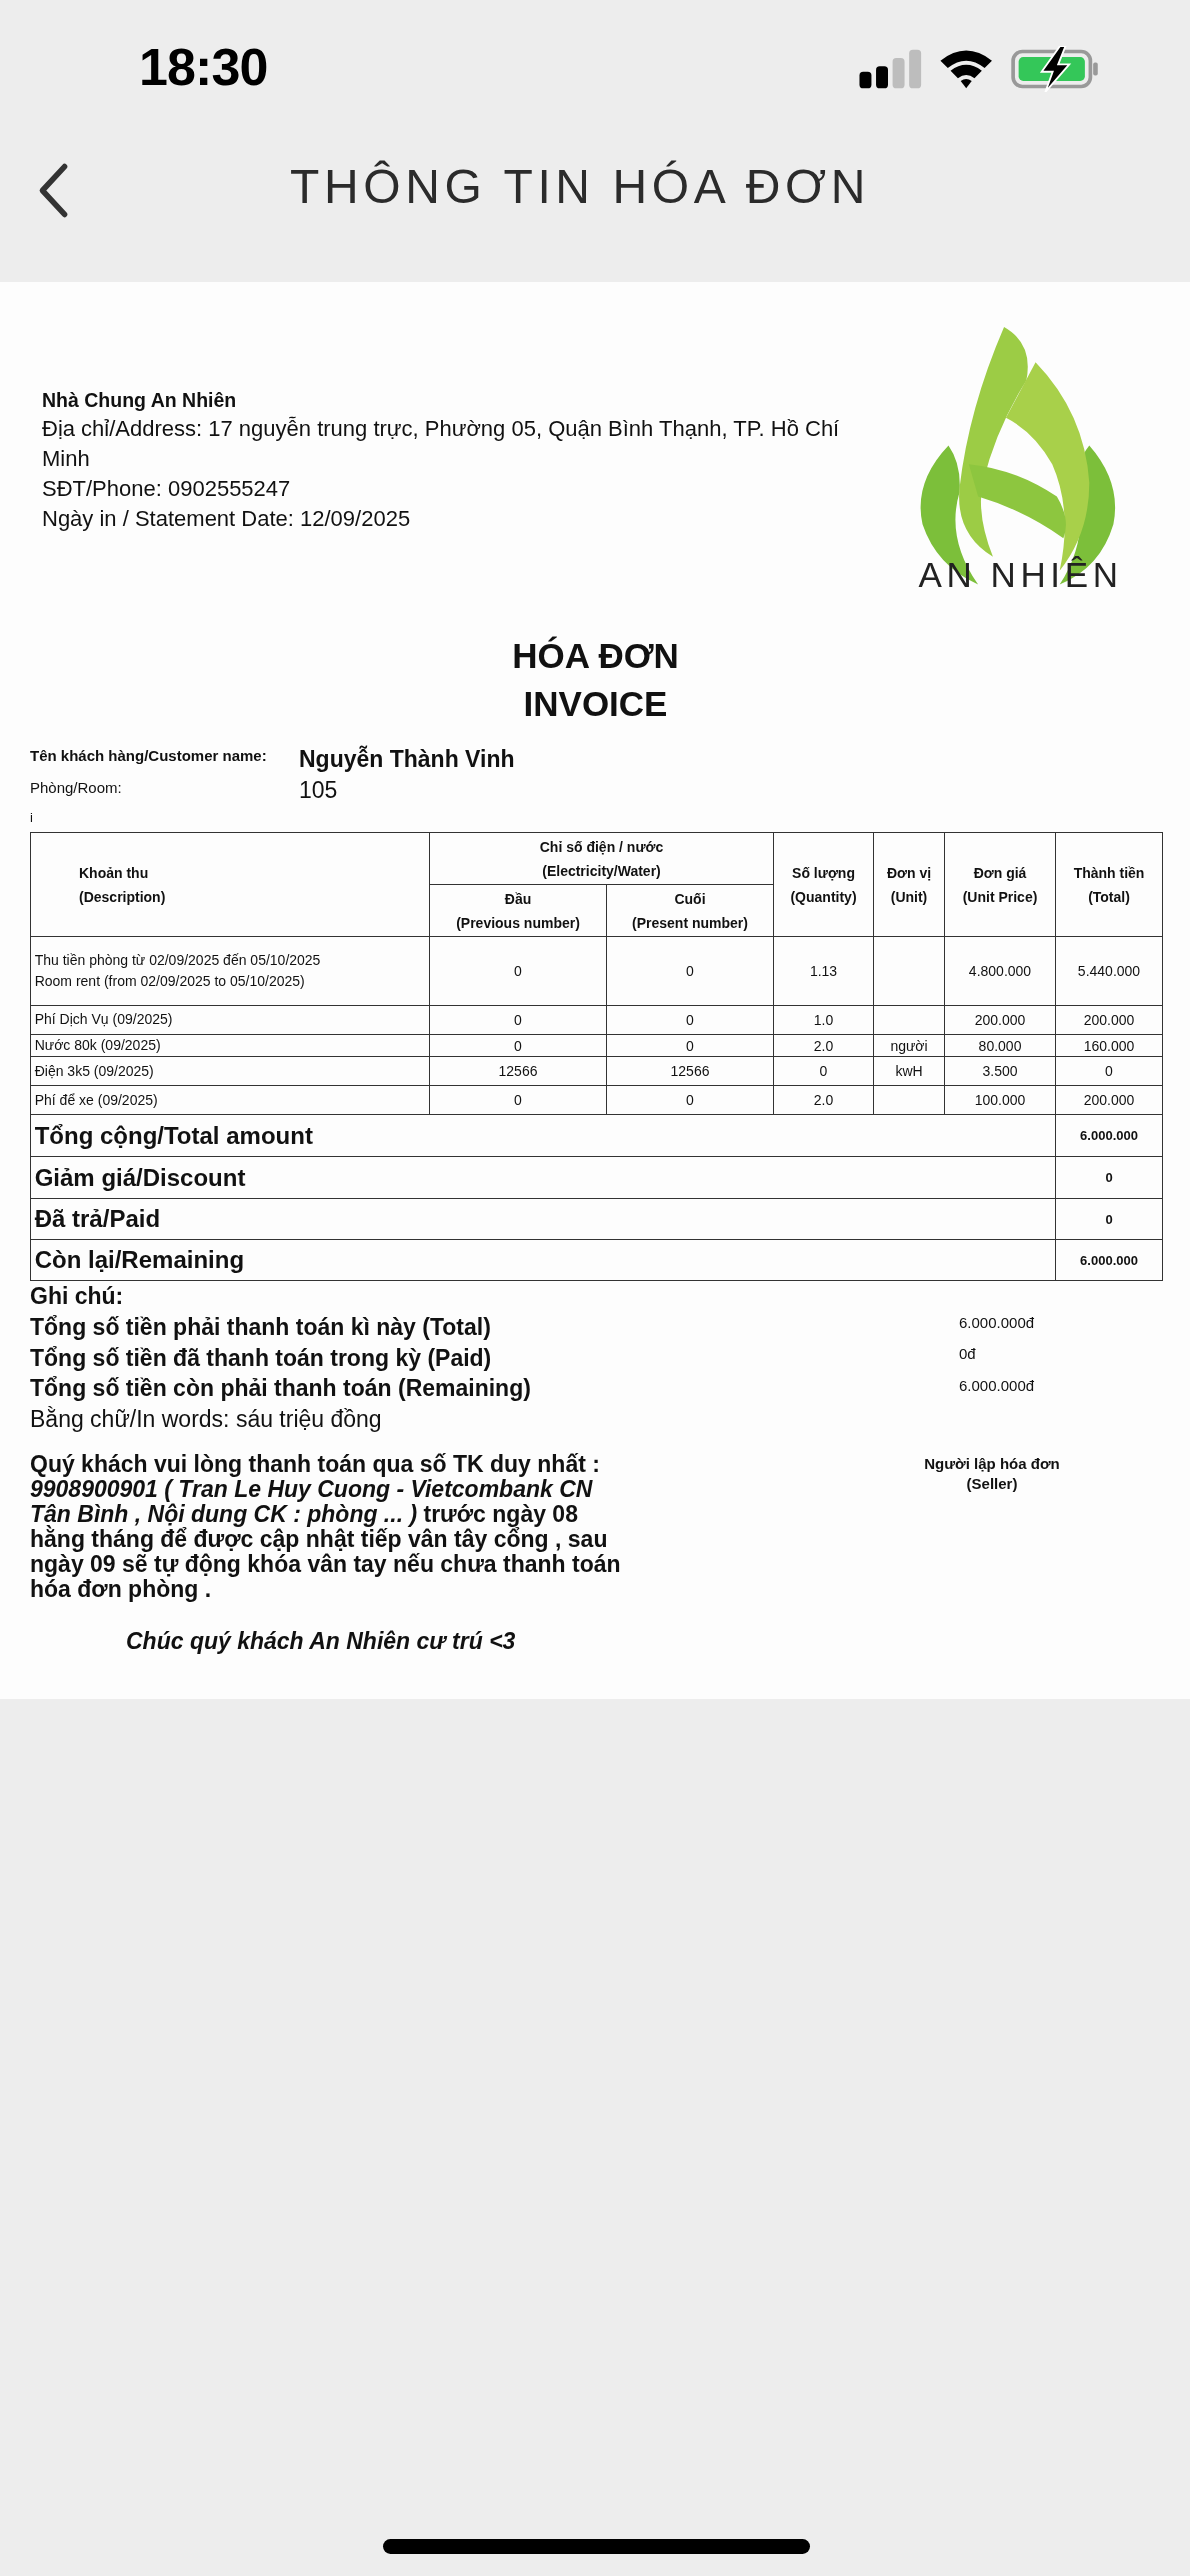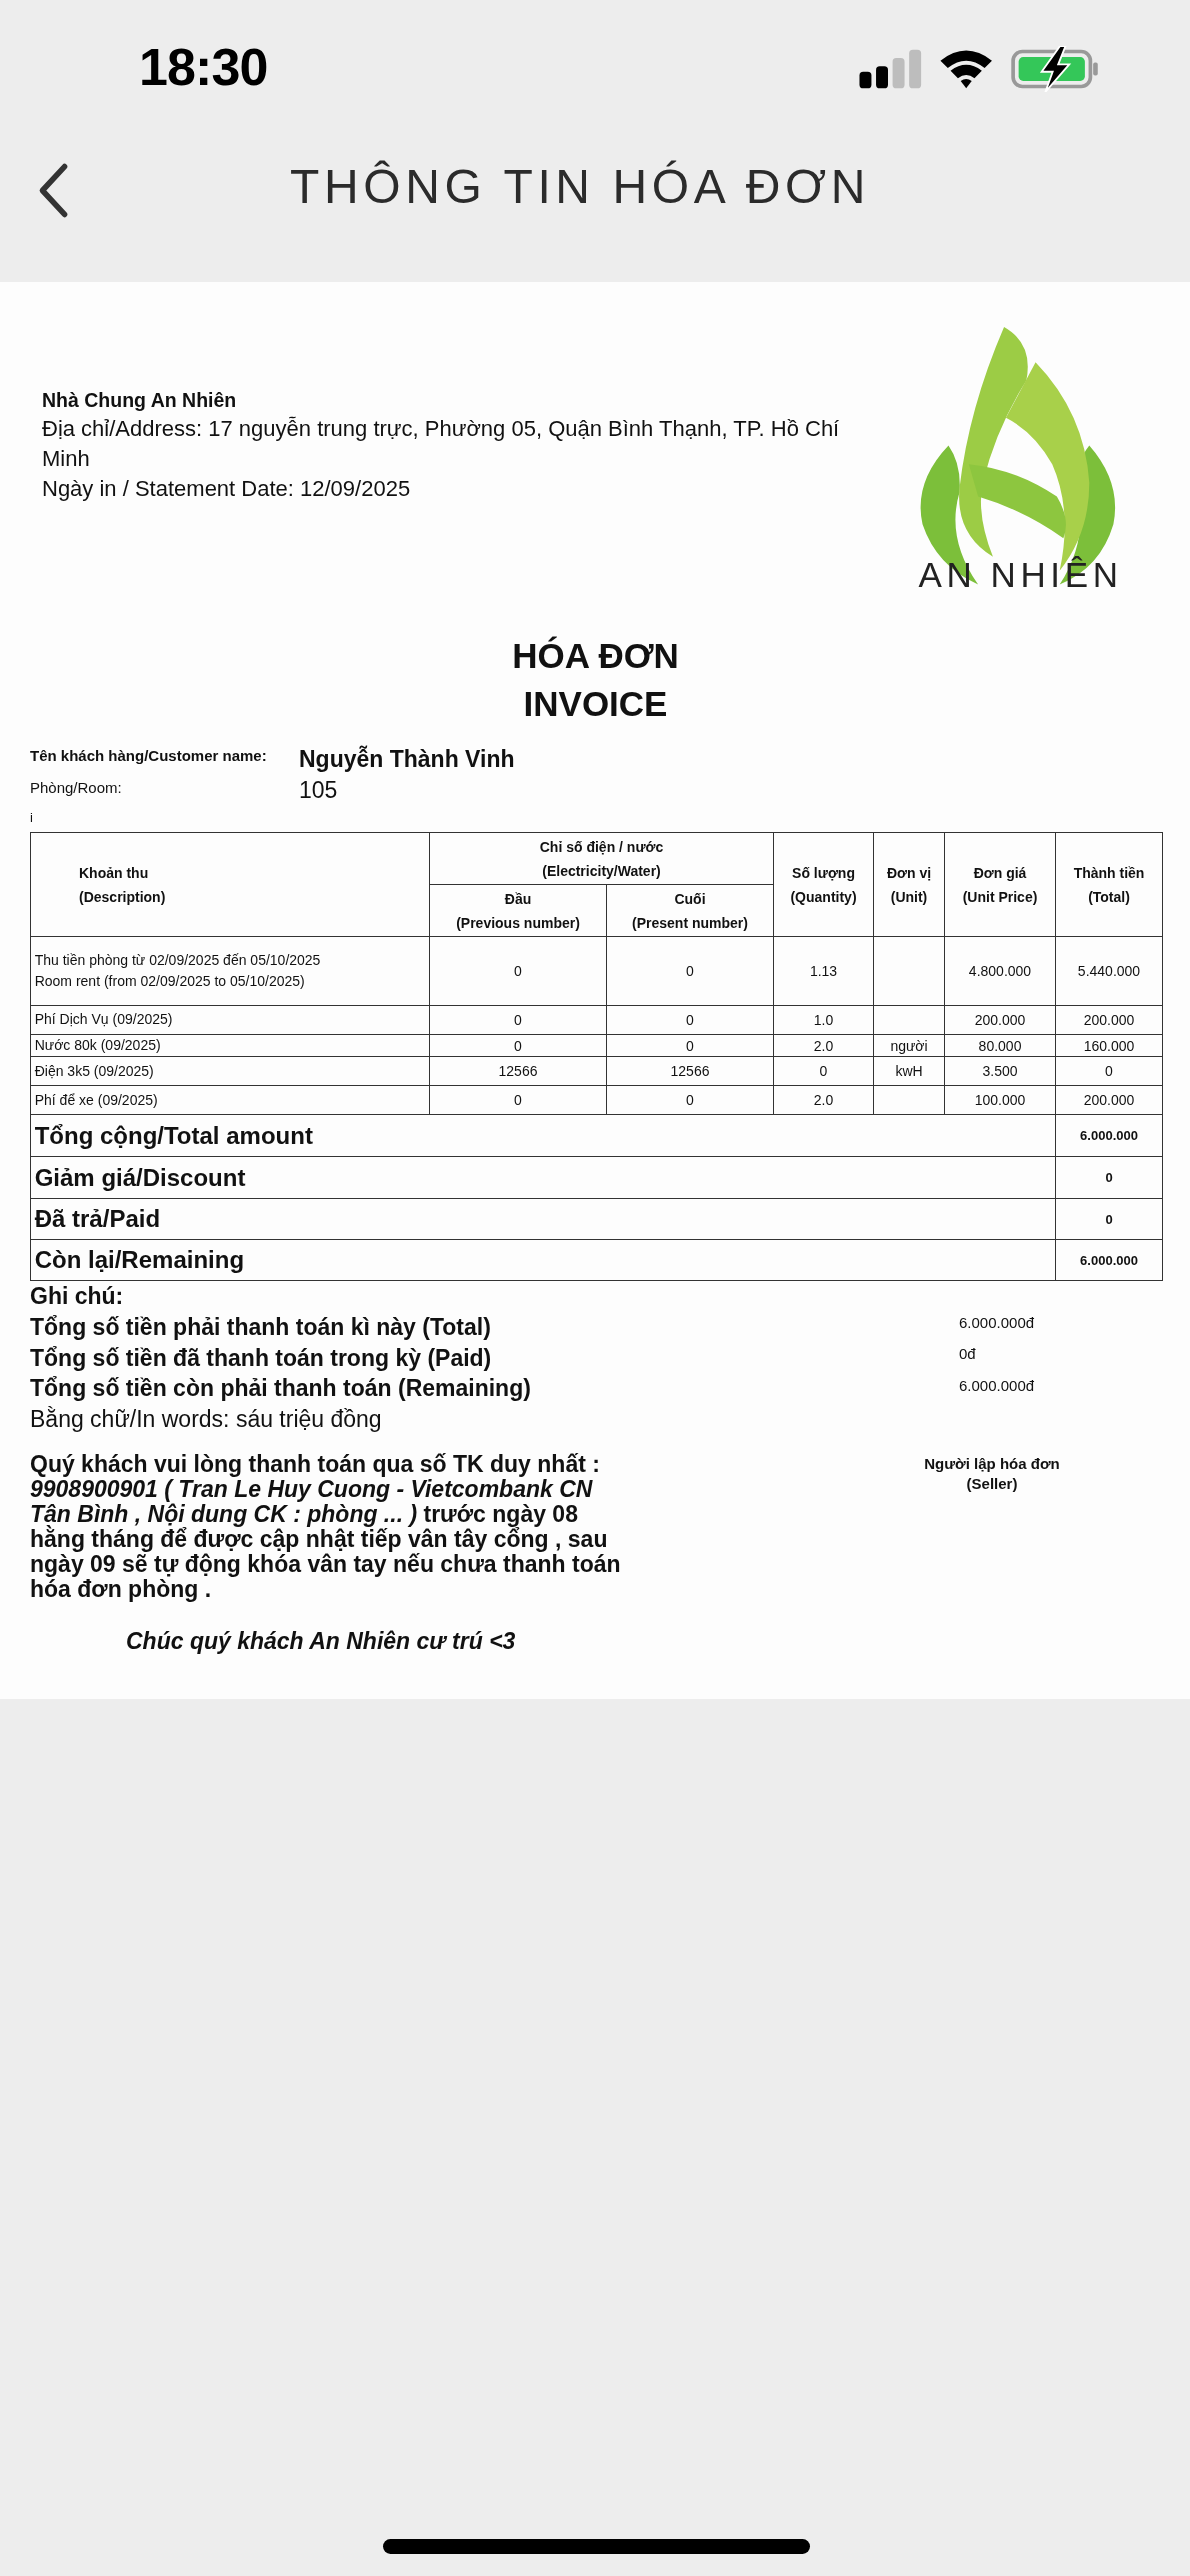--- a/index.html
+++ b/index.html
@@ -70,20 +70,21 @@
 <svg class="abs back" viewBox="0 0 44 64">
   <path d="M34 6 L10 32 L34 58" fill="none" stroke="#333" stroke-width="6" stroke-linecap="round" stroke-linejoin="round"></path>
 </svg>
 <div class="abs nav-title">THÔNG TIN HÓA ĐƠN</div>
 
 <div class="abs paper"></div>
 
 <div class="abs company">Nhà Chung An Nhiên</div>
 <div class="abs addr">
   <div>Địa chỉ/Address: 17 nguyễn trung trực, Phường 05, Quận Bình Thạnh, TP. Hồ Chí Minh</div>
+  <div>SĐT/Phone: 0902555247</div>
   <div>Ngày in / Statement Date: 12/09/2025</div>
 </div>
 
 <svg class="abs logo" viewBox="0 0 245 290">
   <path d="M48 130 Q10 170 20 215 Q35 260 80 280 Q45 230 60 180 Q62 150 48 130 Z" fill="#7cbf3a"></path>
   <path d="M200 130 Q235 170 226 215 Q212 262 168 280 Q200 230 186 180 Q184 150 200 130 Z" fill="#7cbf3a"></path>
   <path d="M108 2 Q140 20 132 60 Q100 110 85 170 Q78 205 96 250 Q55 225 60 175 Q70 90 108 2 Z" fill="#9ccc45"></path>
   <path d="M142 40 Q195 95 200 170 Q200 225 168 265 Q182 200 160 150 Q140 115 110 100 Z" fill="#a8d04a"></path>
   <path d="M70 150 Q120 155 165 185 Q180 210 172 230 Q130 200 80 185 Z" fill="#8dc63f"></path>
 </svg>

